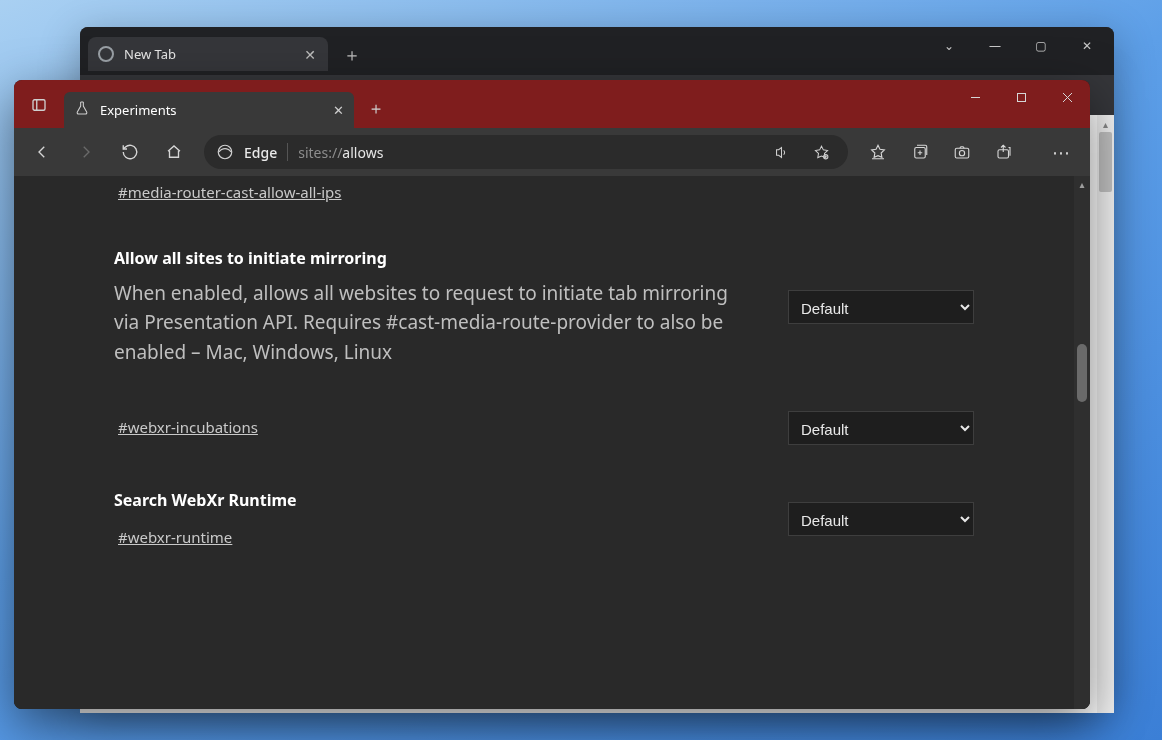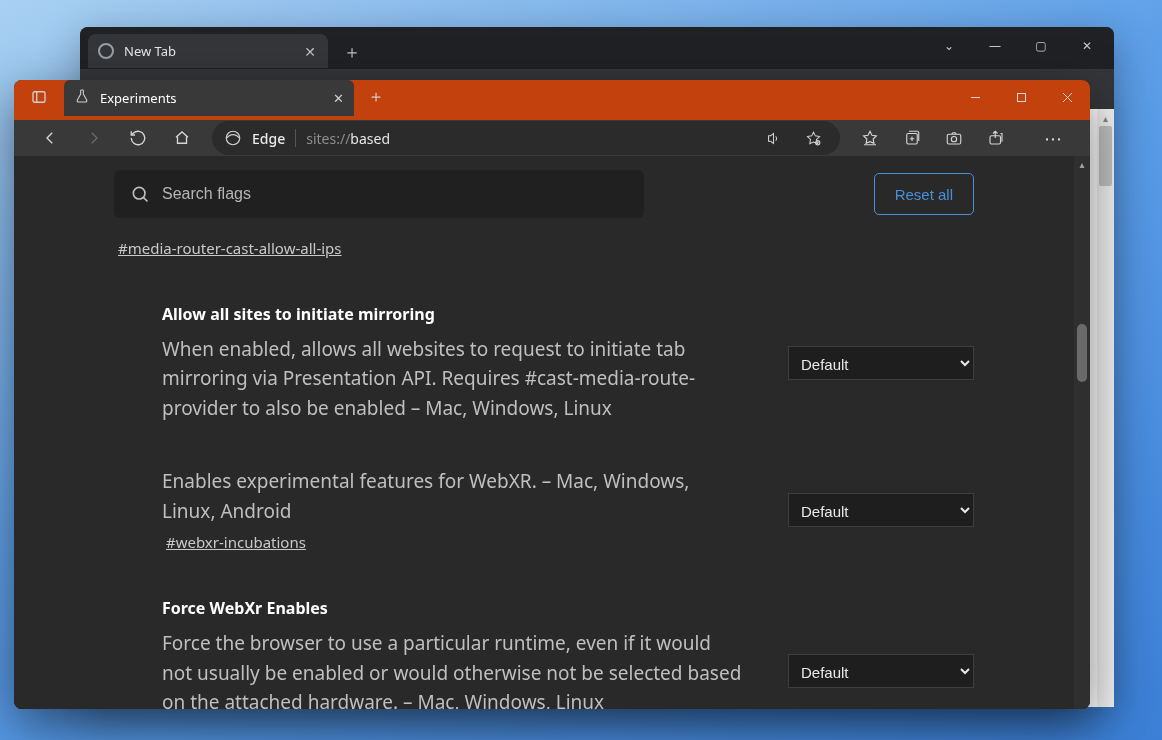--- a/index.html
+++ b/index.html
@@ -15,21 +15,21 @@
   
   .bg-window {
     position: absolute;
     left: 80px; top: 27px;
     width: 1034px; height: 680px;
     background: #35363a;
     border-radius: 8px;
     box-shadow: 0 10px 40px rgba(0,0,0,0.3);
   }
   .bg-titlebar {
-    height: 42px;
+    height: 48px;
     display: flex;
     align-items: center;
     padding: 6px 8px 0 8px;
     background: #202124;
     border-radius: 8px 8px 0 0;
     position: relative;
   }
   .bg-tab {
     display: flex; align-items: center;
     background: #35363a;
@@ -62,22 +62,22 @@
     left: 14px; top: 80px;
     width: 1076px; height: 629px;
     background: #1f1f1f;
     border-radius: 8px;
     box-shadow: 0 16px 50px rgba(0,0,0,0.5);
     display: flex; flex-direction: column;
     overflow: hidden;
   }
   .fg-titlebar {
     height: 48px;
-    display: flex; align-items: flex-start;
-    background: #c2410c;
+    display: flex; align-items: flex-end;
+    background: #7f1d1d;
     padding-left: 8px;
     position: relative;
   }
   .fg-tabhost {
     width: 34px; height: 34px;
     display:flex;align-items:center;justify-content:center;
     margin-right: 8px; margin-bottom:6px;
     color:#cfcfcf;
   }
   .fg-tabhost svg{width:18px;height:18px;}
@@ -97,21 +97,21 @@
   .fg-newtab { color:#cfcfcf; width:32px; height:32px; display:flex;align-items:center;justify-content:center;font-size:17px;margin-left:6px;margin-bottom:4px;cursor:pointer;}
 
   .fg-winbtns { position:absolute; right:0; top:0; display:flex;}
   .fg-winbtn { width:46px; height:34px; display:flex;align-items:center;justify-content:center;color:#d6d6d6;cursor:pointer;}
   .fg-winbtn svg{width:11px;height:11px;}
 
   .fg-toolbar {
     height: 48px;
     background:#393939;
     display:flex; align-items:center;
-    padding: 0 16px; gap:4px;
+    padding: 0 8px; gap:4px;
   }
   .tbtn{
     width:40px;height:36px;display:flex;align-items:center;justify-content:center;
     color:#d6d6d6; border-radius:4px; cursor:pointer;
   }
   .tbtn.disabled{ color:#6a6a6a; cursor:default;}
   .tbtn svg{ width:18px; height:18px; }
   .addr{
     flex:1; height:34px; background:#2b2b2b; border-radius:17px;
     display:flex; align-items:center; padding:0 12px; gap:10px;
@@ -179,21 +179,20 @@
     color:#c4c4c4; font-size:14.5px; margin-top:-4px;
   }
   .flag-link{
     display:inline-block;
     color:#c9c9c9; text-decoration:underline;
     font-size:15px; margin-top:6px; margin-left:4px;
   }
   .flag{
     display:flex; gap:44px;
     margin-top:44px;
-    margin-left:48px;
   }
   .flag-left{ flex:1; }
   .flag-title{ color:#fff; font-weight:700; font-size:16px; margin-bottom:10px;}
   .flag-desc{ color:#bfbfbf; font-size:19px; line-height:1.55;}
   .flag-select{
     align-self:center;
     width:186px; height:34px;
     background:#1e1e1e; color:#e8e8e8;
     border:1px solid #3e3e3e;
     font-size:15px;
@@ -307,21 +306,21 @@
     <div class="addr">
       <span class="addr-logo">
         <svg viewBox="0 0 24 24" fill="currentColor">
             <circle cx="12" cy="12" r="9" fill="none" stroke="currentColor" stroke-width="1.6"></circle>
             <path d="M4 12c4-6 12-6 16 0" fill="none" stroke="currentColor" stroke-width="1.6"></path>
           </svg>
       </span>
       <span class="addr-brand">Edge</span>
       <span class="addr-sep"></span>
       <span class="addr-url">
-        <span class="proto">sites://</span><span class="path">based</span>
+        <span class="proto">sites://</span><span class="path">allows</span>
       </span>
       <span class="addr-spacer"></span>
       <span class="addr-ibtn">
           <svg viewBox="0 0 24 24" fill="none" stroke="currentColor" stroke-width="1.5">
             <path d="M5 16h3l4 3V5L8 8H5z"></path>
             <path d="M15 9a4 4 0 0 1 0 6"></path>
           </svg>
         </span>
       <span class="addr-ibtn">
           <svg viewBox="0 0 24 24" fill="none" stroke="currentColor" stroke-width="1.5">
@@ -366,58 +365,46 @@
       <div style="width:14px"></div>
       <div class="tbtn">
           <span class="menu-dots">⋯</span>
         </div>
     </div>
   </div>
 
   <div class="fg-body">
     <div class="content-scroll">
 
-      <div class="flags-header">
-        <div class="search-box">
-          <svg viewBox="0 0 24 24" fill="none" stroke="currentColor" stroke-width="2">
-              <circle cx="11" cy="11" r="7"></circle>
-              <line x1="21" y1="21" x2="16" y2="16"></line>
-            </svg>
-          <input type="text" placeholder="Search flags" style="">
-        </div>
-        <button class="reset-btn">Reset all</button>
-      </div>
 
       <div class="flags-list">
         <a class="flag-link">#media-router-cast-allow-all-ips</a>
 
         <div class="flag">
           <div class="flag-left">
             <div class="flag-title">Allow all sites to initiate mirroring</div>
             <div class="flag-desc">When enabled, allows all websites to request to initiate tab mirroring via Presentation API. Requires #cast-media-route-provider to also be enabled – Mac, Windows, Linux</div>
           </div>
           <select class="flag-select">
             <option>Default</option>
           </select>
         </div>
 
         <div class="flag">
           <div class="flag-left">
-            <div class="flag-desc">Enables experimental features for WebXR. – Mac, Windows, Linux, Android</div>
             <a class="flag-link">#webxr-incubations</a>
           </div>
           <select class="flag-select">
             <option>Default</option>
           </select>
         </div>
 
         <div class="flag">
           <div class="flag-left">
-            <div class="flag-title">Force WebXr Enables</div>
-            <div class="flag-desc">Force the browser to use a particular runtime, even if it would not usually be enabled or would otherwise not be selected based on the attached hardware. – Mac, Windows, Linux</div>
+            <div class="flag-title">Search WebXr Runtime</div>
             <a class="flag-link">#webxr-runtime</a>
           </div>
           <select class="flag-select">
             <option>Default</option>
           </select>
         </div>
 
       </div>
     </div>
 

